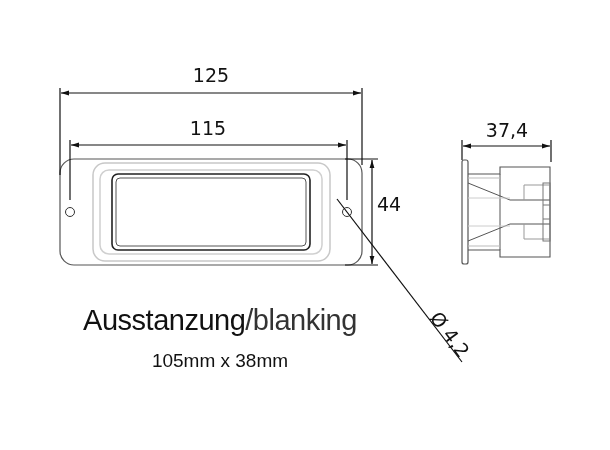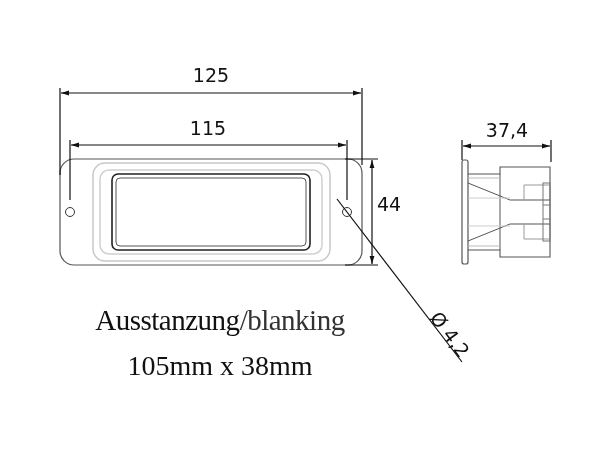--- a/index.html
+++ b/index.html
@@ -1,22 +1,22 @@
 <!DOCTYPE html>
 <html><head>
   <meta charset="utf-8">
   <style>
     html, body { margin: 0; padding: 0; background: #ffffff; }
     body { width: 610px; height: 450px; position: relative; overflow: hidden; font-family: "DejaVu Sans", sans-serif; }
     svg { position: absolute; left: 0; top: 0; }
     .dim-text { font-family: "DejaVu Sans", sans-serif; font-size: 19px; fill: #111; }
-    .caption { position: absolute; left: 0; width: 440px; text-align: center; font-family: Liberation Serif, serif; color: #111; }
+    .caption { position: absolute; left: 0; width: 440px; text-align: center; font-family: Liberation Sans, sans-serif; color: #111; }
     .caption-line1 { top: 304px; font-size: 29px; letter-spacing: -0.5px; }
     .caption-line1 .light { color: #333; font-weight: 300; }
-    .caption-line2 { top: 350px; font-size: 28px; left: 0; width: 440px; }
+    .caption-line2 { top: 350px; font-size: 19px; left: 0; width: 440px; }
   </style>
 </head>
 <body>
 
 <svg width="610" height="450" viewBox="0 0 610 450">
   <defs>
     <marker id="arr" viewBox="0 0 10 10" refX="10" refY="5" markerWidth="7" markerHeight="7" orient="auto-start-reverse">
       <path d="M0,2 L10,5 L0,8 z" fill="#111"></path>
     </marker>
   </defs>

